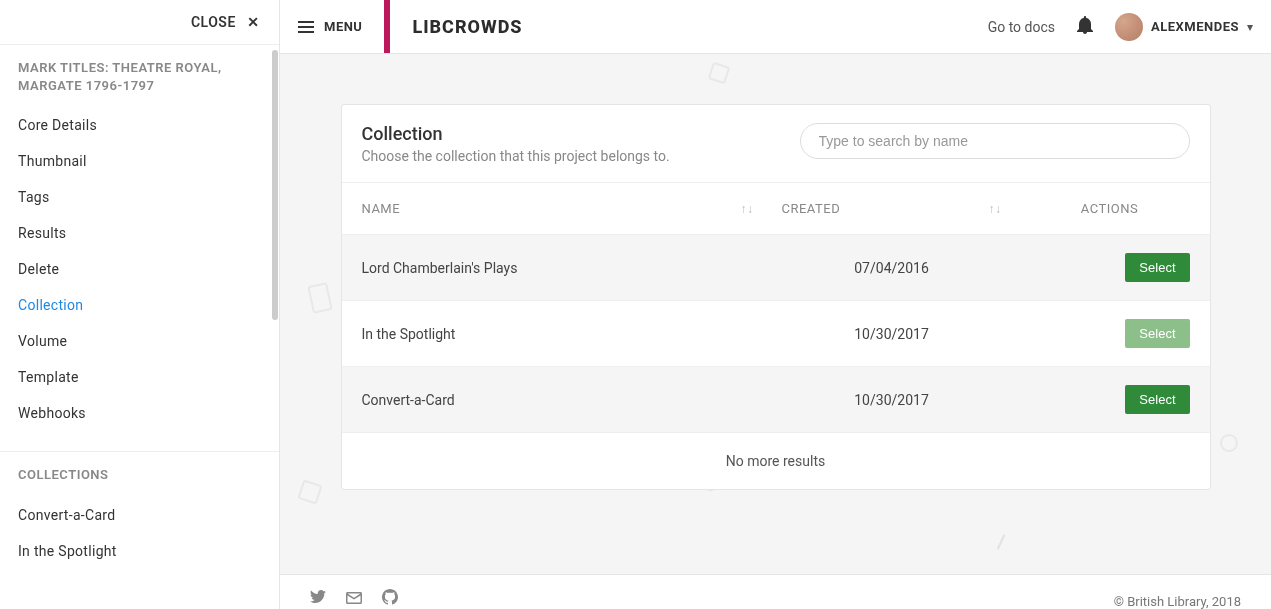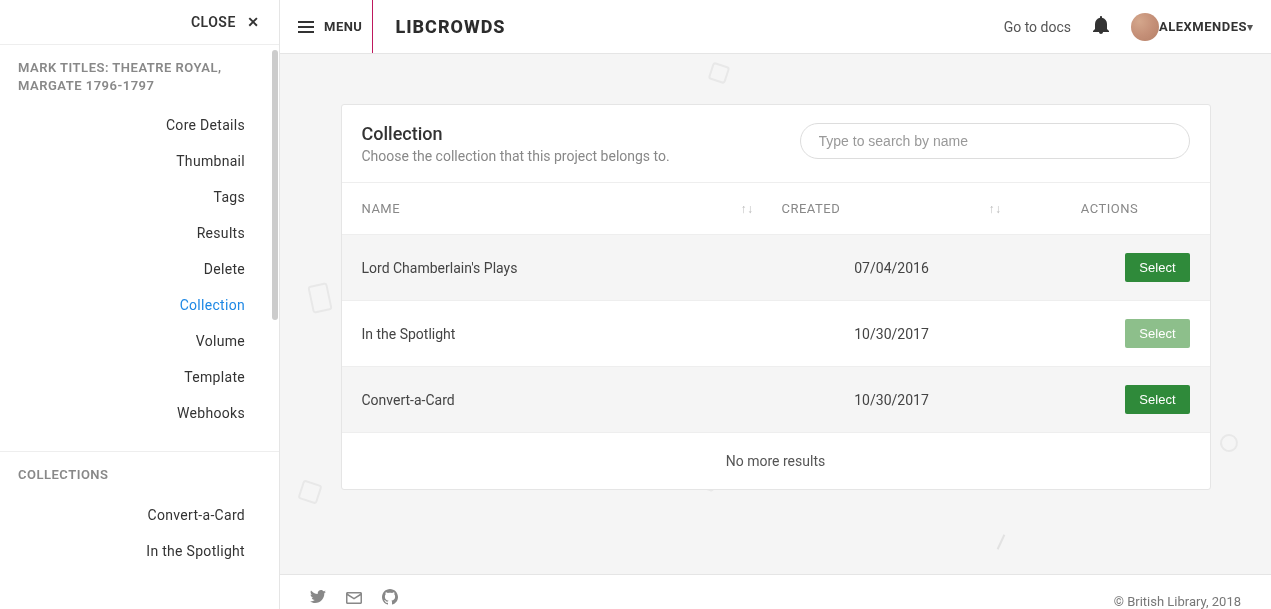--- a/index.html
+++ b/index.html
@@ -33,26 +33,25 @@
     .sidebar-section-title {
       padding: 14px 18px 8px;
       font-size: 13px;
       font-weight: 600;
       color: #888;
       letter-spacing: 0.5px;
       line-height: 1.4;
     }
     .sidebar-nav { list-style: none; padding: 4px 0 12px; }
     .sidebar-nav li {
-      padding: 10px 34px;
+      padding: 10px 18px;
       font-size: 14px;
       color: #333;
       cursor: pointer;
       letter-spacing: 0.3px;
-      text-align: right;
     }
     .sidebar-nav li.active { color: #1e88e5; }
     .sidebar-divider { border-top: 1px solid #eee; margin-top: 8px; }
     .sidebar-scrollbar {
       position: absolute;
       left: 272px;
       top: 50px;
       width: 6px;
       height: 270px;
       background: #ccc;
@@ -67,22 +66,22 @@
       align-items: center;
       padding: 0 18px;
     }
     .menu-btn {
       display: flex;
       align-items: center;
       font-weight: 700;
       font-size: 13px;
       letter-spacing: 0.5px;
       cursor: pointer;
-      padding-right: 10px;
-      border-right: 1px solid #be185d;
+      padding-right: 22px;
+      border-right: 6px solid #be185d;
       height: 100%;
     }
     .hamburger {
       display: inline-block;
       width: 16px;
       height: 12px;
       margin-right: 10px;
       background: linear-gradient(#333, #333) 0 0 / 100% 2px no-repeat,
                   linear-gradient(#333, #333) 0 5px / 100% 2px no-repeat,
                   linear-gradient(#333, #333) 0 10px / 100% 2px no-repeat;
@@ -91,21 +90,21 @@
       margin-left: 22px;
       font-weight: 800;
       font-size: 18px;
       letter-spacing: 1px;
       color: #2c2c2c;
       cursor: pointer;
     }
     .topbar-right { margin-left: auto; display: flex; align-items: center; gap: 22px; }
     .docs-link { font-size: 14px; color: #555; cursor: pointer; }
     .bell-icon { cursor: pointer; font-size: 18px; color: #333; }
-    .user-area { display: flex; align-items: center; gap: 0; cursor: pointer; }
+    .user-area { display: flex; align-items: center; gap: 8px; cursor: pointer; }
     .avatar {
       width: 28px; height: 28px; border-radius: 50%;
       background: radial-gradient(circle at 30% 30%, #d4a78c, #c59078, #b58068);
       position: relative;
     }
     .username { font-weight: 700; font-size: 13px; letter-spacing: 0.5px; }
     .chevron-down { font-size: 12px; color: #555; }
     .content-area {
       flex: 1;
       overflow: auto;

